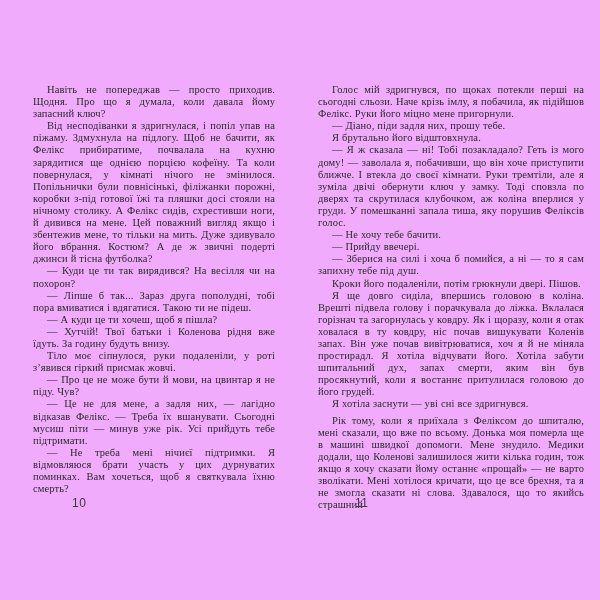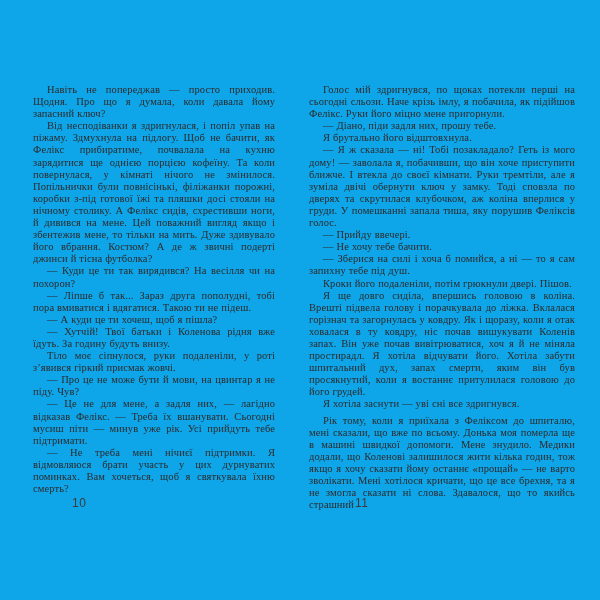--- a/index.html
+++ b/index.html
@@ -4,34 +4,34 @@
 <style>
   html,body{margin:0;padding:0;}
   body{
     width:600px;height:600px;
     background:#ffffff;
     font-family:"Liberation Serif","DejaVu Serif",serif;
   }
   .spread{
     position:relative;
     width:600px;height:600px;
-    background:#0ea5e9;
+    background:#f0abfc;
     overflow:hidden;
   }
   .text-col{
     position:absolute;
     top:84px;
     text-align:justify;
     font-size:10.5px;
     line-height:12.1px;
     color:#2d2b2b;
     letter-spacing:0.1px;
   }
   .col-left{left:33px;width:242px;}
-  .col-right{left:309px;width:266px;}
+  .col-right{left:318px;width:266px;}
   p.para{
     margin:0;
     text-indent:14px;
     word-spacing:0.2px;
   }
   p.para.gap{margin-top:4px;}
   .page-number{
     position:absolute;
     top:496px;
     font-family:"Liberation Sans","DejaVu Sans",sans-serif;
@@ -58,22 +58,22 @@
       <p class="para">— Про це не може бути й мови, на цвинтар я не піду. Чув?</p>
       <p class="para">— Це не для мене, а задля них, — лагідно відказав Фелікс. — Треба їх вшанувати. Сьогодні мусиш піти — минув уже рік. Усі прийдуть тебе підтримати.</p>
       <p class="para">— Не треба мені нічиєї підтримки. Я відмовляюся брати участь у цих дурнуватих поминках. Вам хочеться, щоб я святкувала їхню смерть?</p>
     </div>
 
   <div class="text-col col-right">
       <p class="para">Голос мій здригнувся, по щоках потекли перші на сьогодні сльози. Наче крізь імлу, я побачила, як підійшов Фелікс. Руки його міцно мене пригорнули.</p>
       <p class="para">— Діано, піди задля них, прошу тебе.</p>
       <p class="para">Я брутально його відштовхнула.</p>
       <p class="para">— Я ж сказала — ні! Тобі позакладало? Геть із мого дому! — заволала я, побачивши, що він хоче приступити ближче. І втекла до своєї кімнати. Руки тремтіли, але я зуміла двічі обернути ключ у замку. Тоді сповзла по дверях та скрутилася клубочком, аж коліна вперлися у груди. У помешканні запала тиша, яку порушив Феліксів голос.</p>
+      <p class="para">— Не хочу тебе бачити.</p>
       <p class="para">— Прийду ввечері.</p>
-      <p class="para">— Не хочу тебе бачити.</p>
       <p class="para">— Зберися на силі і хоча б помийся, а ні — то я сам запихну тебе під душ.</p>
       <p class="para">Кроки його подаленіли, потім грюкнули двері. Пішов.</p>
       <p class="para">Я ще довго сиділа, впершись головою в коліна. Врешті підвела голову і порачкувала до ліжка. Вклалася горізнач та загорнулась у ковдру. Як і щоразу, коли я отак ховалася в ту ковдру, ніс почав вишукувати Коленів запах. Він уже почав вивітрюватися, хоч я й не міняла простирадл. Я хотіла відчувати його. Хотіла забути шпитальний дух, запах смерти, яким він був просякнутий, коли я востаннє притулилася головою до його грудей.</p>
       <p class="para">Я хотіла заснути — уві сні все здригнувся.</p>
       <p class="para gap">Рік тому, коли я приїхала з Феліксом до шпиталю, мені сказали, що вже по всьому. Донька моя померла ще в машині швидкої допомоги. Мене знудило. Медики додали, що Коленові залишилося жити кілька годин, тож якщо я хочу сказати йому останнє «прощай» — не варто зволікати. Мені хотілося кричати, що це все брехня, та я не змогла сказати ні слова. Здавалося, що то якийсь страшний</p>
     </div>
 
   <div class="page-number pn-left">10</div>
 
   <div class="page-number pn-right">11</div>

